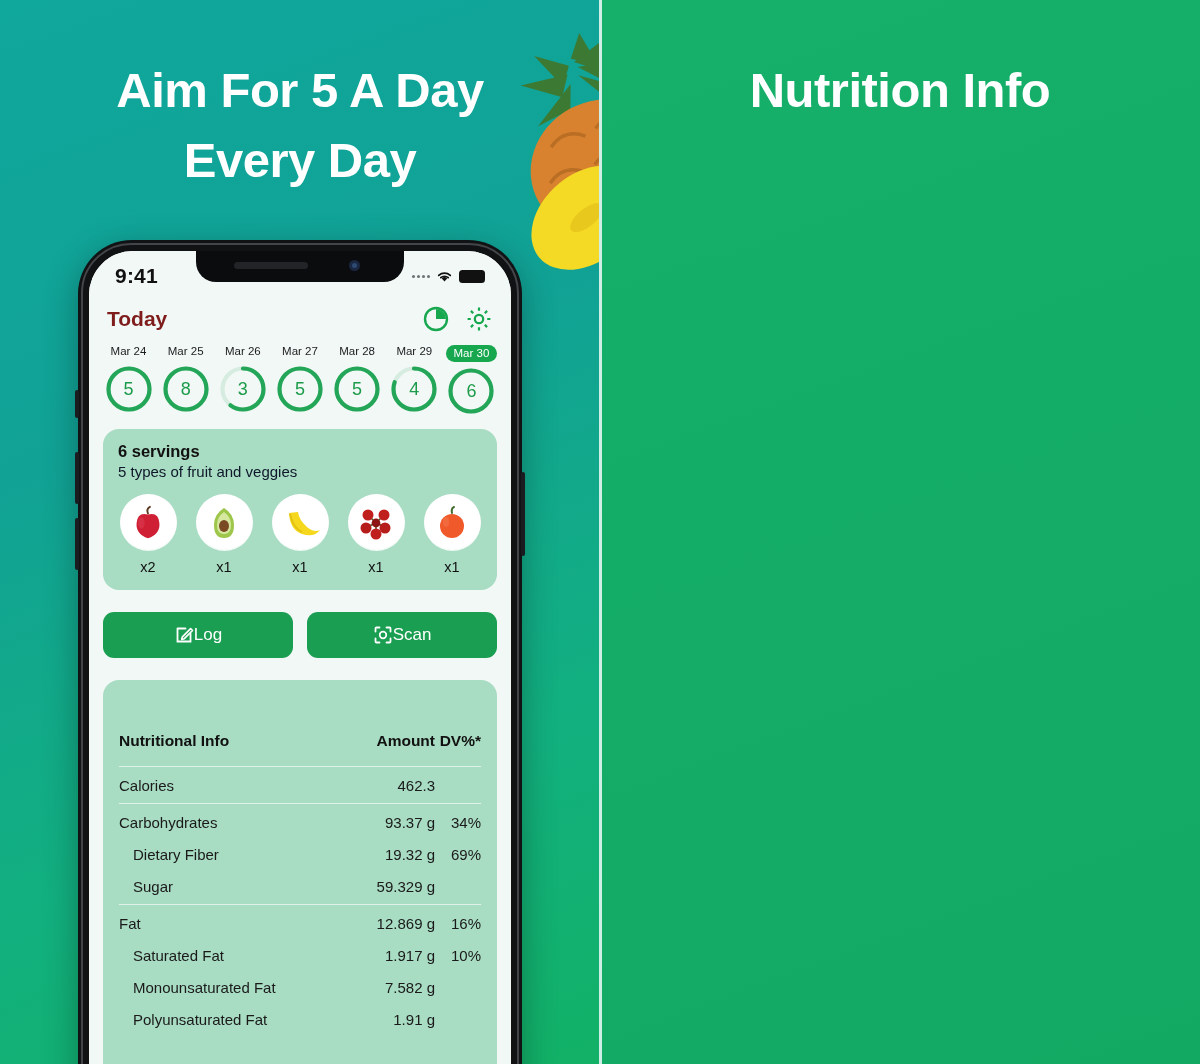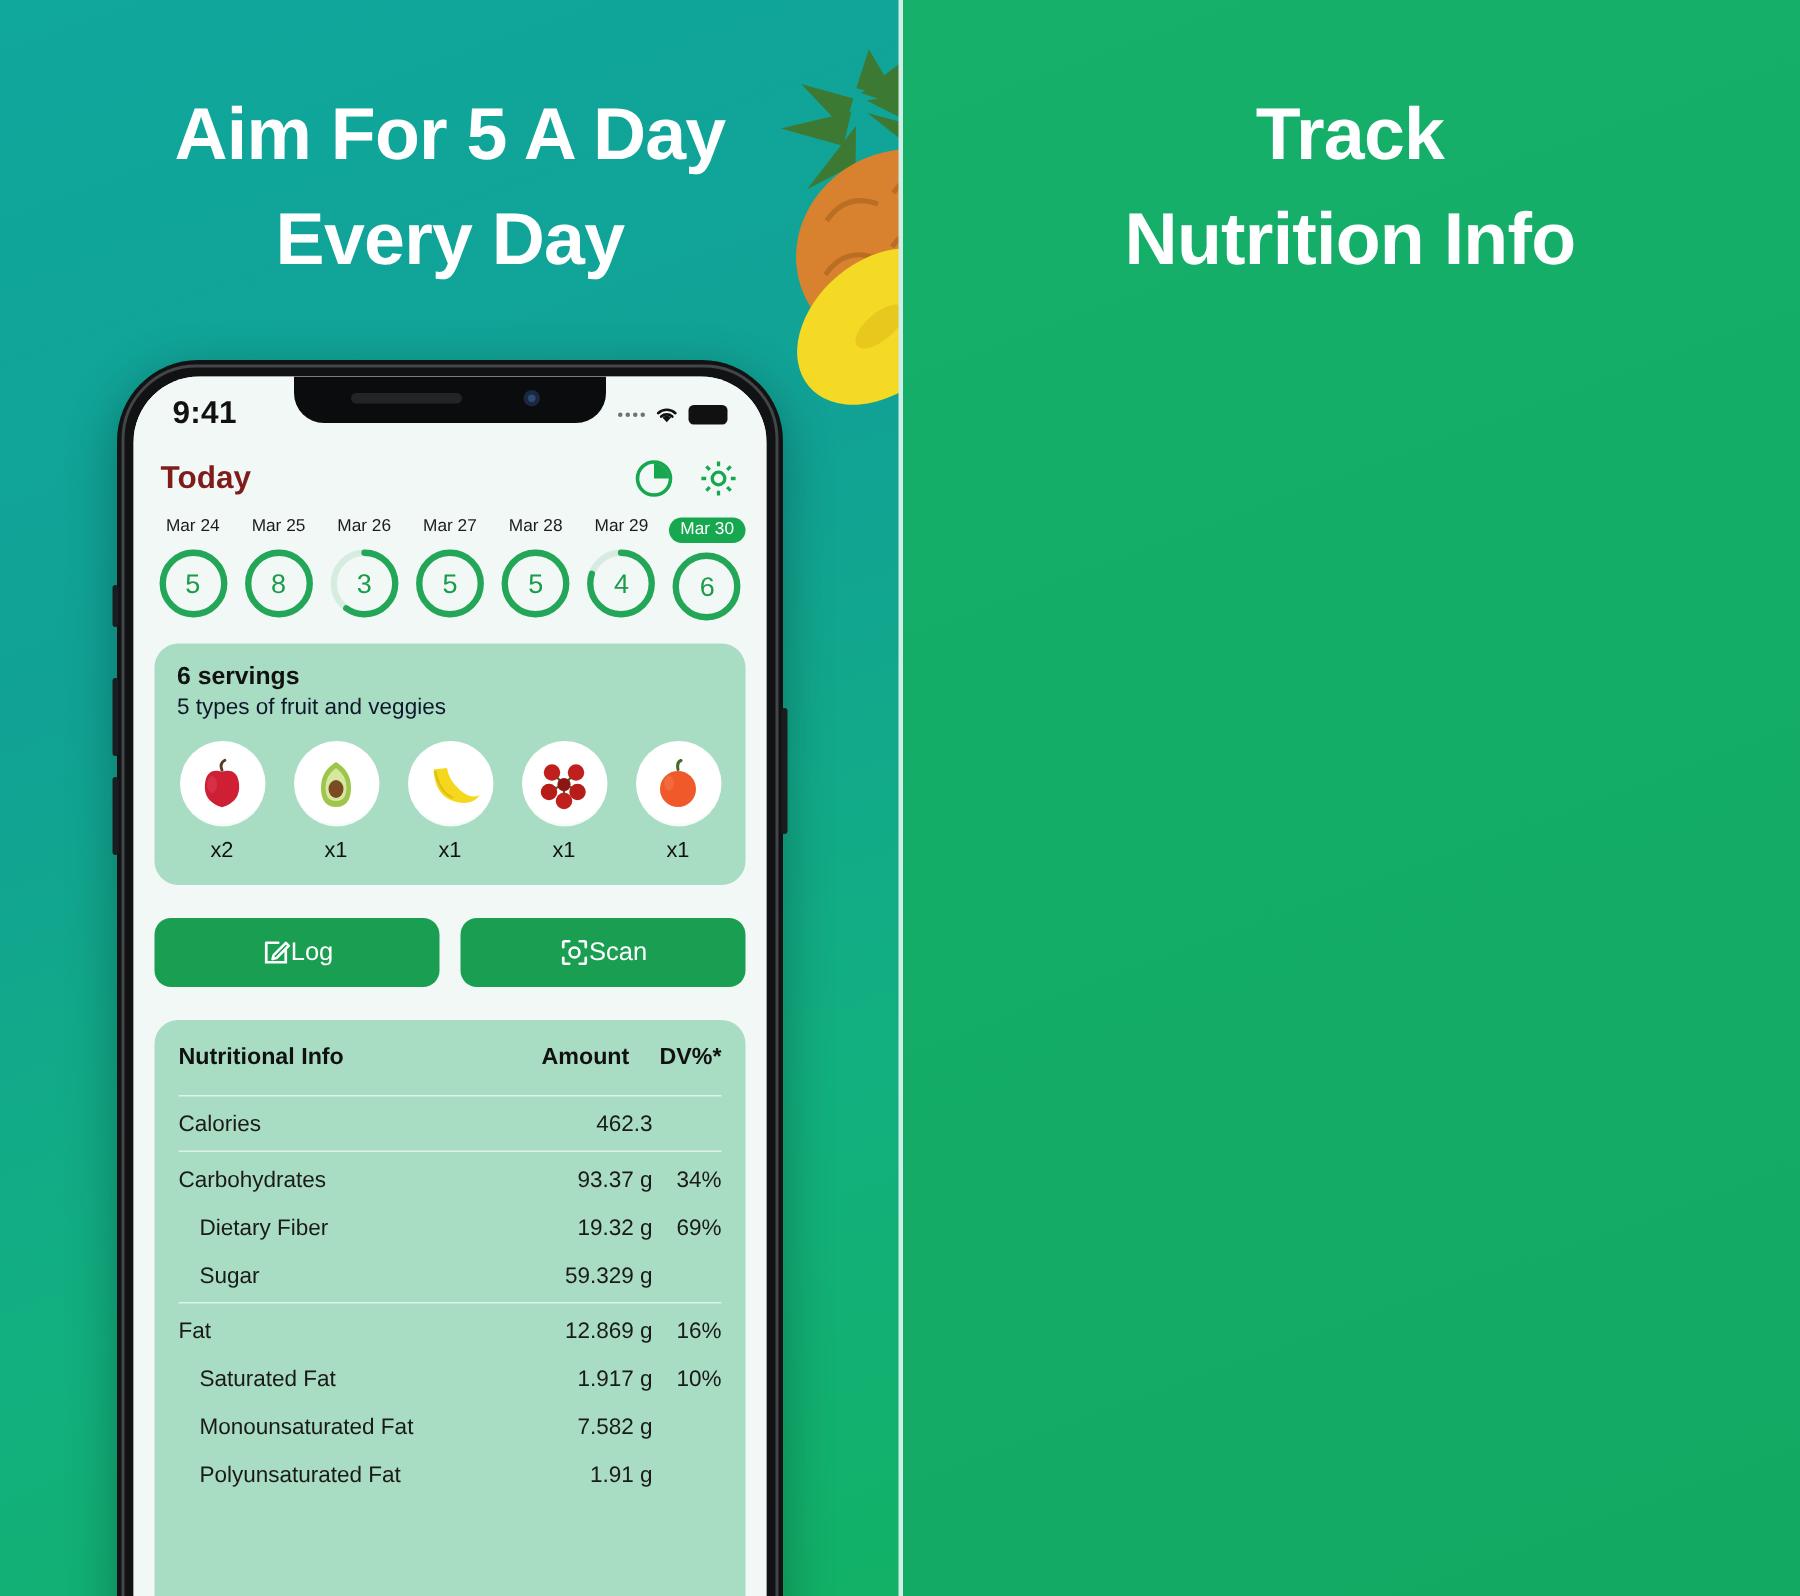--- a/index.html
+++ b/index.html
@@ -128,22 +128,22 @@
   }
 
   .nutri-card {
     margin: 22px 14px 0 14px; background: #a8dcc3;
     border-radius: 16px; padding: 16px 16px 10px 16px; flex: 1;
   }
   .nutri-head {
     display: flex; align-items: baseline; font-size: 15.5px; font-weight: 700; color: #111;
     padding-bottom: 14px;
   }
-  .nutri-head .nm { flex: 1; }
-  .nutri-head .am { width: 74px; }
+  .nutri-head .nm { flex: 1; margin-top: 36px; }
+  .nutri-head .am { width: 74px; text-align: right; }
   .nutri-head .dv { width: 46px; text-align: right; }
   .nrow {
     display: flex; align-items: baseline; font-size: 15px; color: #1a1a1a;
     padding: 7.5px 0;
   }
   .nrow .nm { flex: 1; }
   .nrow.sub .nm { padding-left: 14px; }
   .nrow .am { width: 74px; text-align: right; }
   .nrow .dv { width: 46px; text-align: right; }
   .hr { height: 1px; background: rgba(255,255,255,.62); margin: 2px 0; }
@@ -445,20 +445,19 @@
               </div>
           </div>
         </div>
       </div>
     </div>
   </div>
 
   <div class="panel panel-right">
 
     <div class="headline">
-      <span>Track</span>
       <span class="l2">Nutrition Info</span>
     </div>
 
   </div>
 
   <div class="divider"></div>
 </div>
 
 </body></html>

